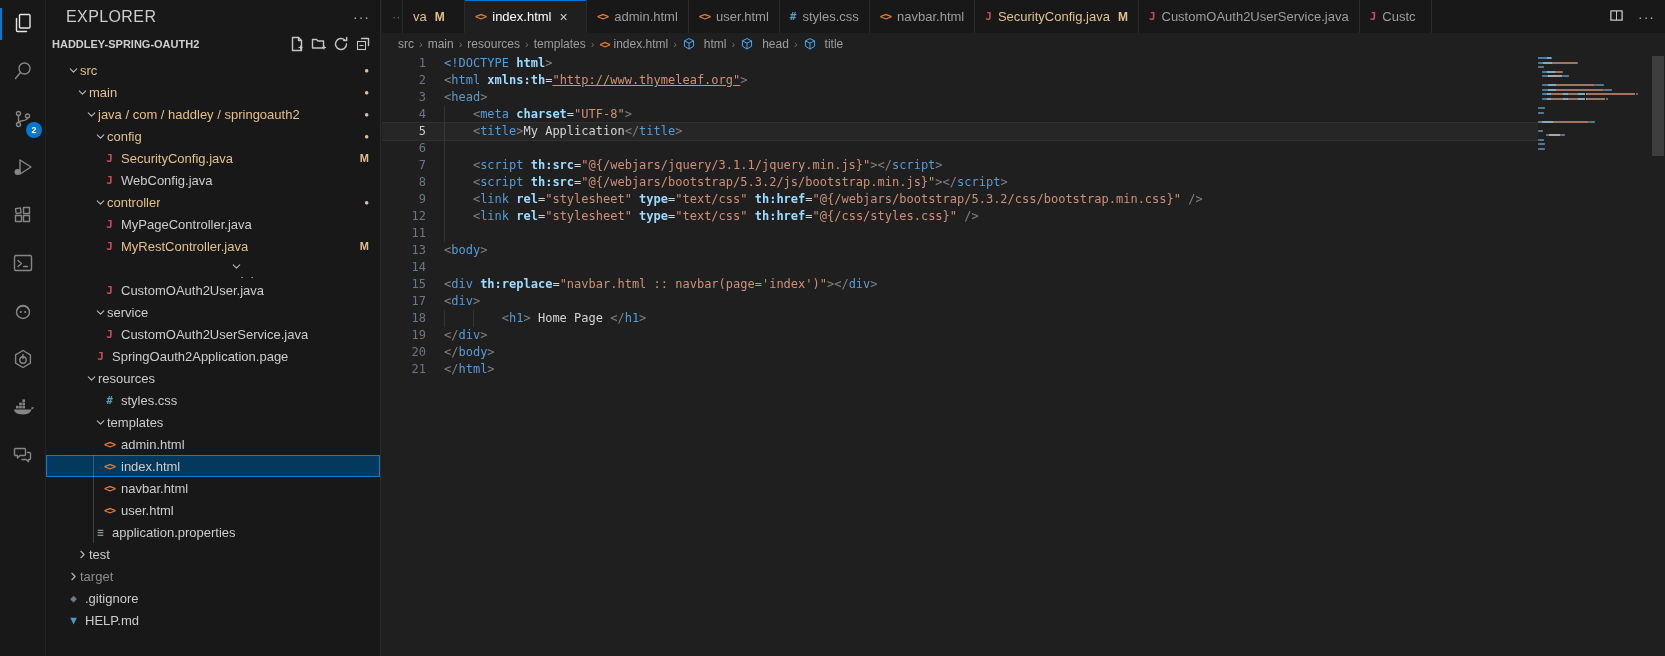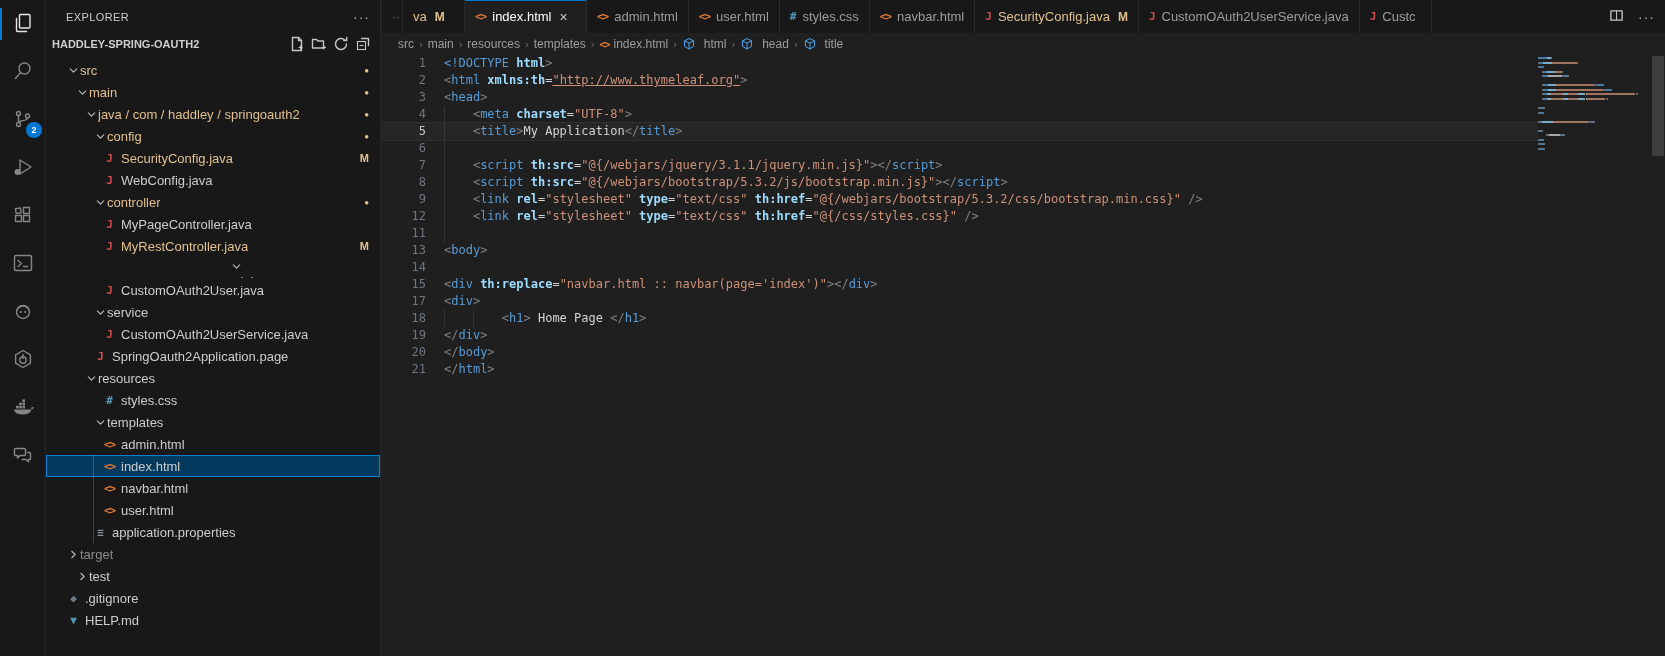--- a/index.html
+++ b/index.html
@@ -17,21 +17,21 @@
     color:#868686; position:relative; cursor:pointer; }
   .ab-item.active { color:#e7e7e7; }
   .ab-item.active::before { content:""; position:absolute; left:0; top:8px; bottom:8px; width:2px; background:#0078d4; }
   .ab-item svg { width:24px; height:24px; }
   .ab-badge { position:absolute; right:4px; bottom:6px; min-width:16px; height:16px; border-radius:8px;
     background:#0078d4; color:#fff; font-size:9px; font-weight:bold; display:flex; align-items:center; justify-content:center; }
   
   #sidebar { position:absolute; left:46px; top:0; width:335px; height:656px;
     background:#181818; border-right:1px solid #2b2b2b; overflow:hidden; }
   #expl-header { height:33px; display:flex; align-items:center; padding:0 10px 0 20px; }
-  #expl-title { font-size:11px; color:#cccccc; letter-spacing:.4px; flex:1; }
+  #expl-title { font-size:16px; color:#cccccc; letter-spacing:.4px; flex:1; }
   .more-dots { color:#ababab; font-size:14px; letter-spacing:1px; cursor:pointer; }
   #project-row { height:22px; display:flex; align-items:center; padding:0 6px 0 4px; color:#c9c9c9; }
   #project-name { font-weight:bold; font-size:11px; color:#cfcfcf; margin-left:2px; flex:1; white-space:nowrap; overflow:hidden; }
   .proj-act { width:22px; height:20px; display:flex; align-items:center; justify-content:center; color:#c5c5c5; cursor:pointer; }
   .proj-act svg { width:16px; height:16px; }
   #tree { position:relative; padding-top:4px; }
   .trow { height:22px; display:flex; align-items:center; white-space:nowrap; cursor:pointer;
     color:#cccccc; position:relative; border:1px solid transparent; }
   .trow.sel { background:#04395e; border-color:#007fd4; }
   .trow .twist { width:14px; height:16px; display:flex; align-items:center; justify-content:center; color:#b8b8b8; flex:none; }
@@ -329,35 +329,35 @@
         <span class="tlabel">navbar.html</span>
       </div>
       <div class="trow" style="padding-left: 55px;">
         <span class="ficon" style="color: rgb(227, 121, 51); letter-spacing: -1px;">&lt;&gt;</span>
         <span class="tlabel">user.html</span>
       </div>
       <div class="trow" style="padding-left: 46px;">
         <span class="ficon" style="color: rgb(138, 145, 153);">≡</span>
         <span class="tlabel">application.properties</span>
       </div>
+      <div class="trow" style="padding-left: 28px;">
+        <span class="twist">
+          <svg viewBox="0 0 16 16">
+            <path d="M6 4l4 4-4 4" fill="none" stroke="currentColor" stroke-width="1.4" stroke-linecap="round" stroke-linejoin="round"></path>
+          </svg>
+        </span>
+        <span class="tlabel">test</span>
+      </div>
       <div class="trow dim" style="padding-left: 19px;">
         <span class="twist">
           <svg viewBox="0 0 16 16">
             <path d="M6 4l4 4-4 4" fill="none" stroke="currentColor" stroke-width="1.4" stroke-linecap="round" stroke-linejoin="round"></path>
           </svg>
         </span>
         <span class="tlabel">target</span>
-      </div>
-      <div class="trow" style="padding-left: 28px;">
-        <span class="twist">
-          <svg viewBox="0 0 16 16">
-            <path d="M6 4l4 4-4 4" fill="none" stroke="currentColor" stroke-width="1.4" stroke-linecap="round" stroke-linejoin="round"></path>
-          </svg>
-        </span>
-        <span class="tlabel">test</span>
       </div>
       <div class="trow" style="padding-left: 19px;">
         <span class="ficon" style="color: rgb(109, 122, 136);">◆</span>
         <span class="tlabel">.gitignore</span>
       </div>
       <div class="trow" style="padding-left: 19px;">
         <span class="ficon" style="color: rgb(81, 154, 186);">▼</span>
         <span class="tlabel">HELP.md</span>
       </div>
       <div class="trow" style="padding-left: 19px;"></div>

